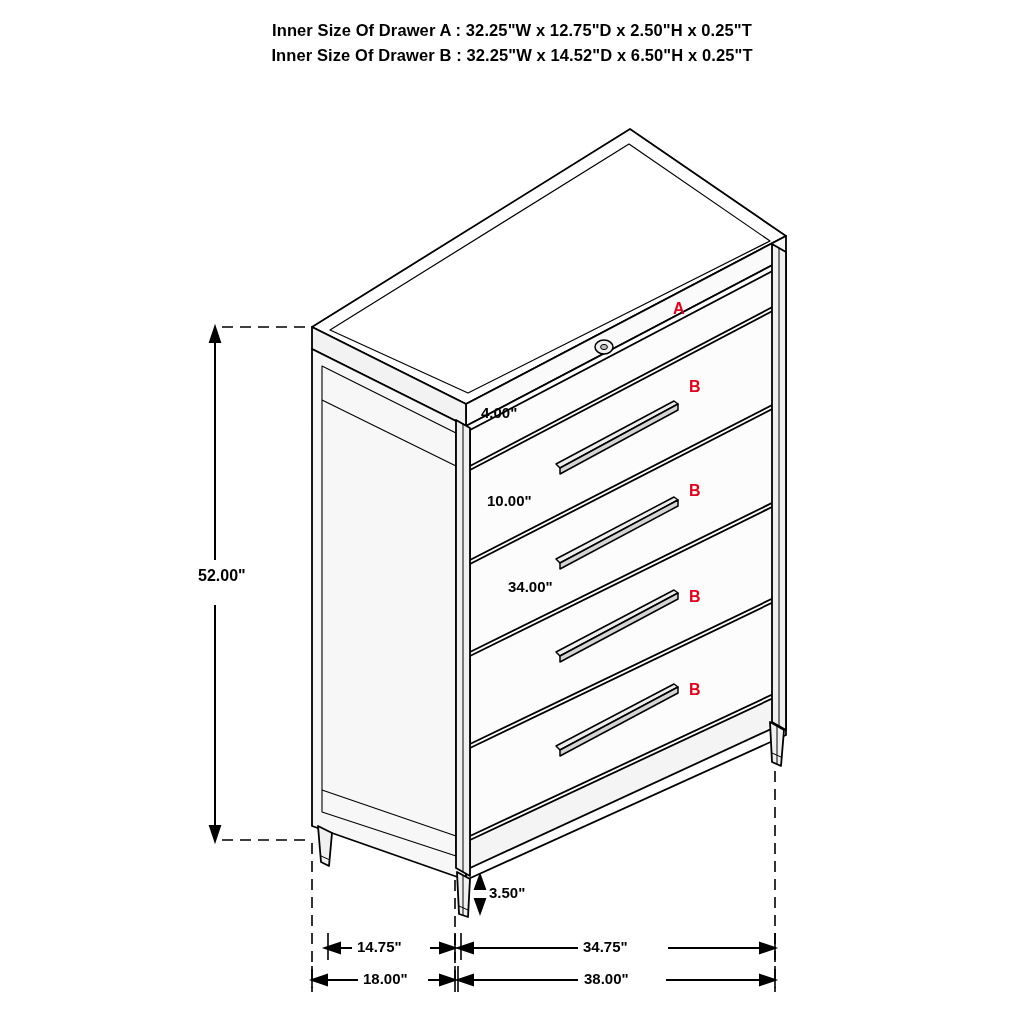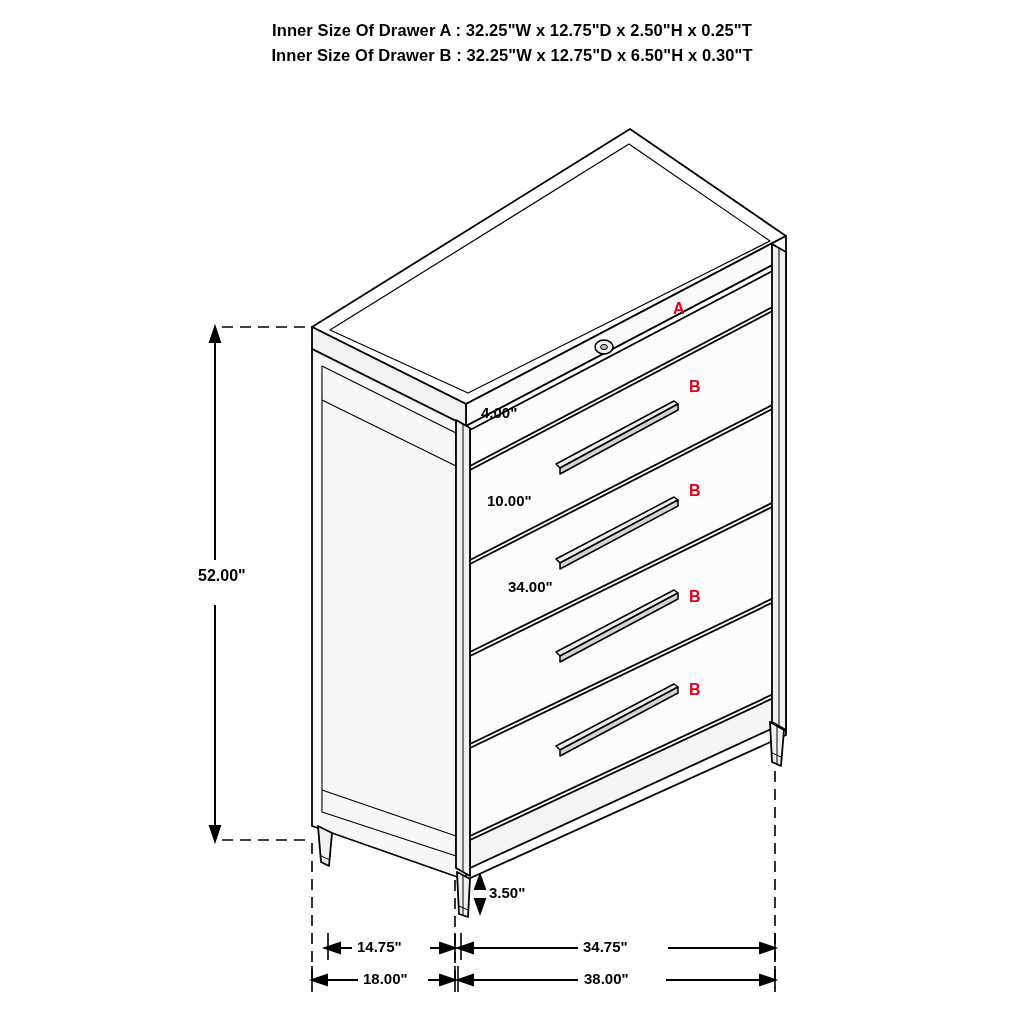--- a/index.html
+++ b/index.html
@@ -96,21 +96,21 @@
   .mark-b3 { left: 689px; top: 588px; }
   .mark-b4 { left: 689px; top: 681px; }
 </style>
 </head>
 <body>
 
 <div id="page">
 
   <div class="spec-header">
     <span class="spec-line">Inner Size Of Drawer A : 32.25"W x 12.75"D x 2.50"H x 0.25"T</span>
-    <span class="spec-line">Inner Size Of Drawer B : 32.25"W x 12.75"D x 6.50"H x 0.30"T</span>
+    <span class="spec-line">Inner Size Of Drawer B : 32.25"W x 14.52"D x 6.50"H x 0.25"T</span>
   </div>
 
   <svg id="drawing" width="1024" height="1024" viewBox="0 0 1024 1024">
 
     <g stroke="#000" stroke-width="1.6" fill="none" stroke-dasharray="11,7">
 
       <line x1="222" y1="327" x2="312" y2="327"></line>
 
       <line x1="222" y1="840" x2="312" y2="840"></line>
 

